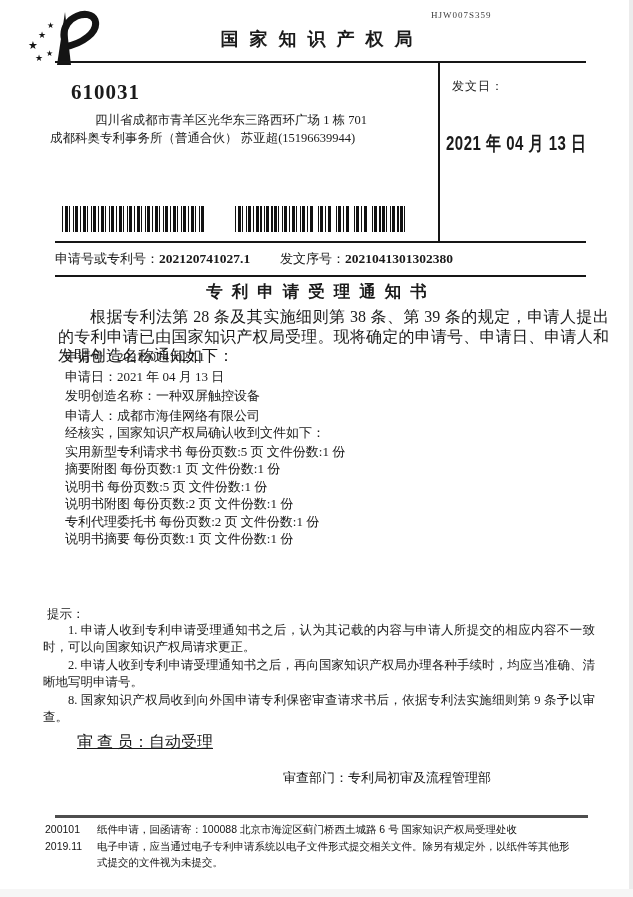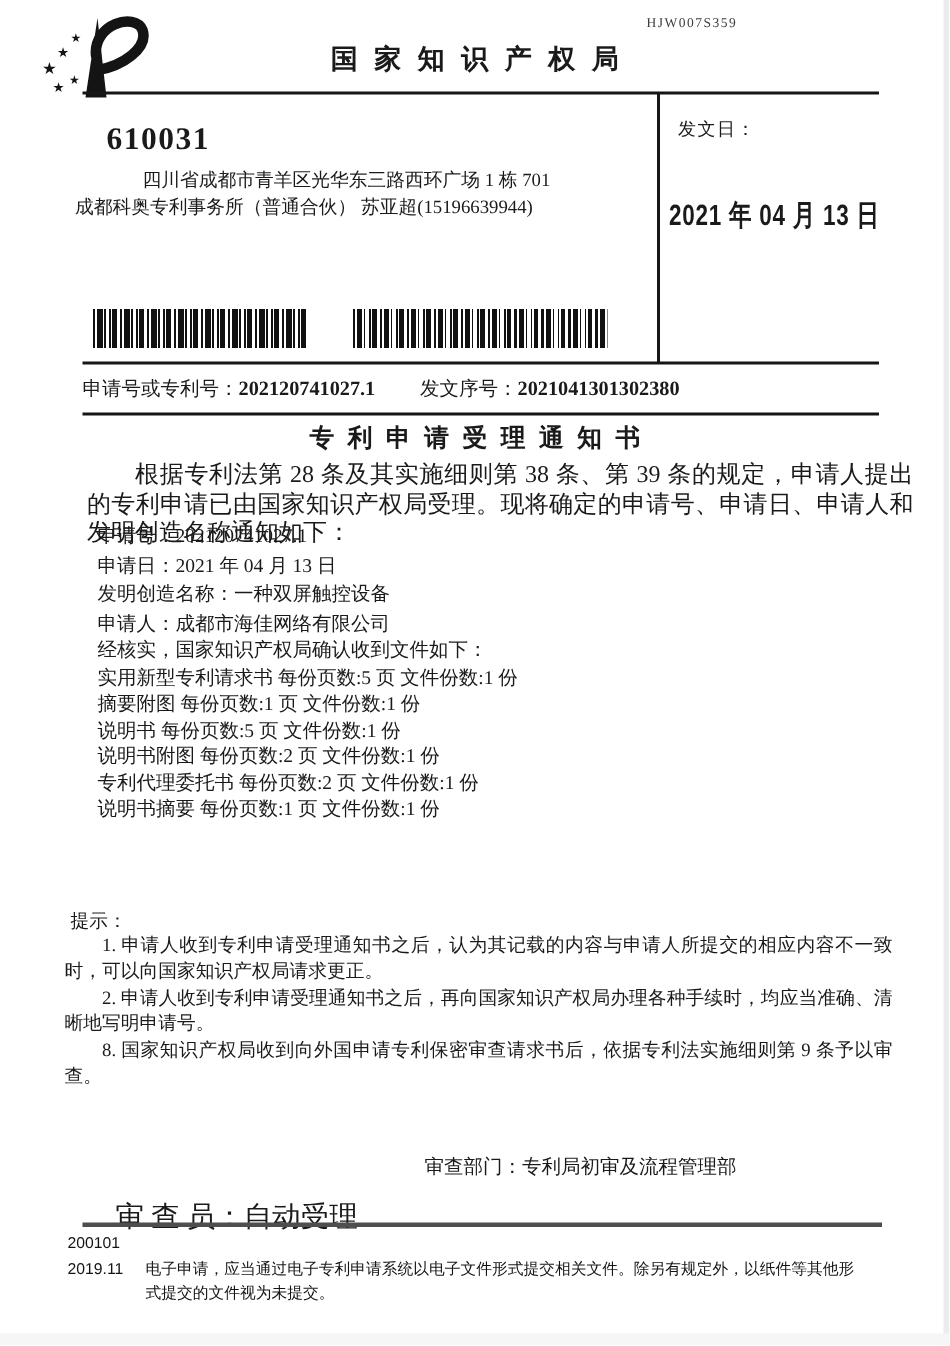--- a/index.html
+++ b/index.html
@@ -59,21 +59,21 @@
   .intro { left:43px; top:307px; width:551px; font-size:16px; line-height:19.5px;
            text-align:justify; text-indent:2em;margin-left:15px; }
   .fields { left:65px; top:347px; font-size:13px; line-height:19.5px; }
   .received-intro { left:65px; top:424px; font-size:13px; }
   .documents { left:65px; top:443px; font-size:13px; line-height:17.4px; }
 
   .tips-label { left:47px; top:606px; font-size:12.5px; }
   .tips { left:43px; top:622px; width:552px; font-size:12.5px; }
   .tips p { margin:0; text-indent:2em; line-height:17.4px; text-align:justify; }
 
-  .examiner   { left:77px;  top:798px; font-size:19px; }
+  .examiner   { left:77px;  top:732px; font-size:16px;text-decoration:underline; }
   .department { left:283px; top:769px; font-size:13px; }
 
   .footer-rule { left:55px; top:815px; width:533px; height:3px; background:#4e4e4e; }
   .footer-text { font-family:"Liberation Sans","DejaVu Sans",sans-serif;
                  font-size:10.5px; line-height:15.5px; color:#141414; }
   .f-code1 { left:45px; top:822px; }
   .f-text1 { left:97px; top:822px; width:505px; }
   .f-code2 { left:45px; top:839px; }
   .f-text2 { left:97px; top:839px; width:480px; }
 </style>
@@ -140,19 +140,20 @@
     <p>1. 申请人收到专利申请受理通知书之后，认为其记载的内容与申请人所提交的相应内容不一致时，可以向国家知识产权局请求更正。</p>
     <p>2. 申请人收到专利申请受理通知书之后，再向国家知识产权局办理各种手续时，均应当准确、清晰地写明申请号。</p>
     <p>8. 国家知识产权局收到向外国申请专利保密审查请求书后，依据专利法实施细则第 9 条予以审查。</p>
   </div>
 
   <div class="abs examiner"><span>审 查 员：</span><span>自动受理</span></div>
   <div class="abs department"><span>审查部门：</span><span>专利局初审及流程管理部</span></div>
 
   <div class="abs footer-rule"></div>
   <div class="abs footer-text f-code1">200101</div>
+  <div class="abs footer-text f-text1">纸件申请，回函请寄：100088  北京市海淀区蓟门桥西土城路 6 号   国家知识产权局受理处收</div>
   <div class="abs footer-text f-code2">2019.11</div>
   <div class="abs footer-text f-text2">电子申请，应当通过电子专利申请系统以电子文件形式提交相关文件。除另有规定外，以纸件等其他形式提交的文件视为未提交。</div>
 
   <div class="abs scan-edge-right"></div>
   <div class="abs scan-edge-bottom"></div>
 
 </div>
 
 </body></html>

